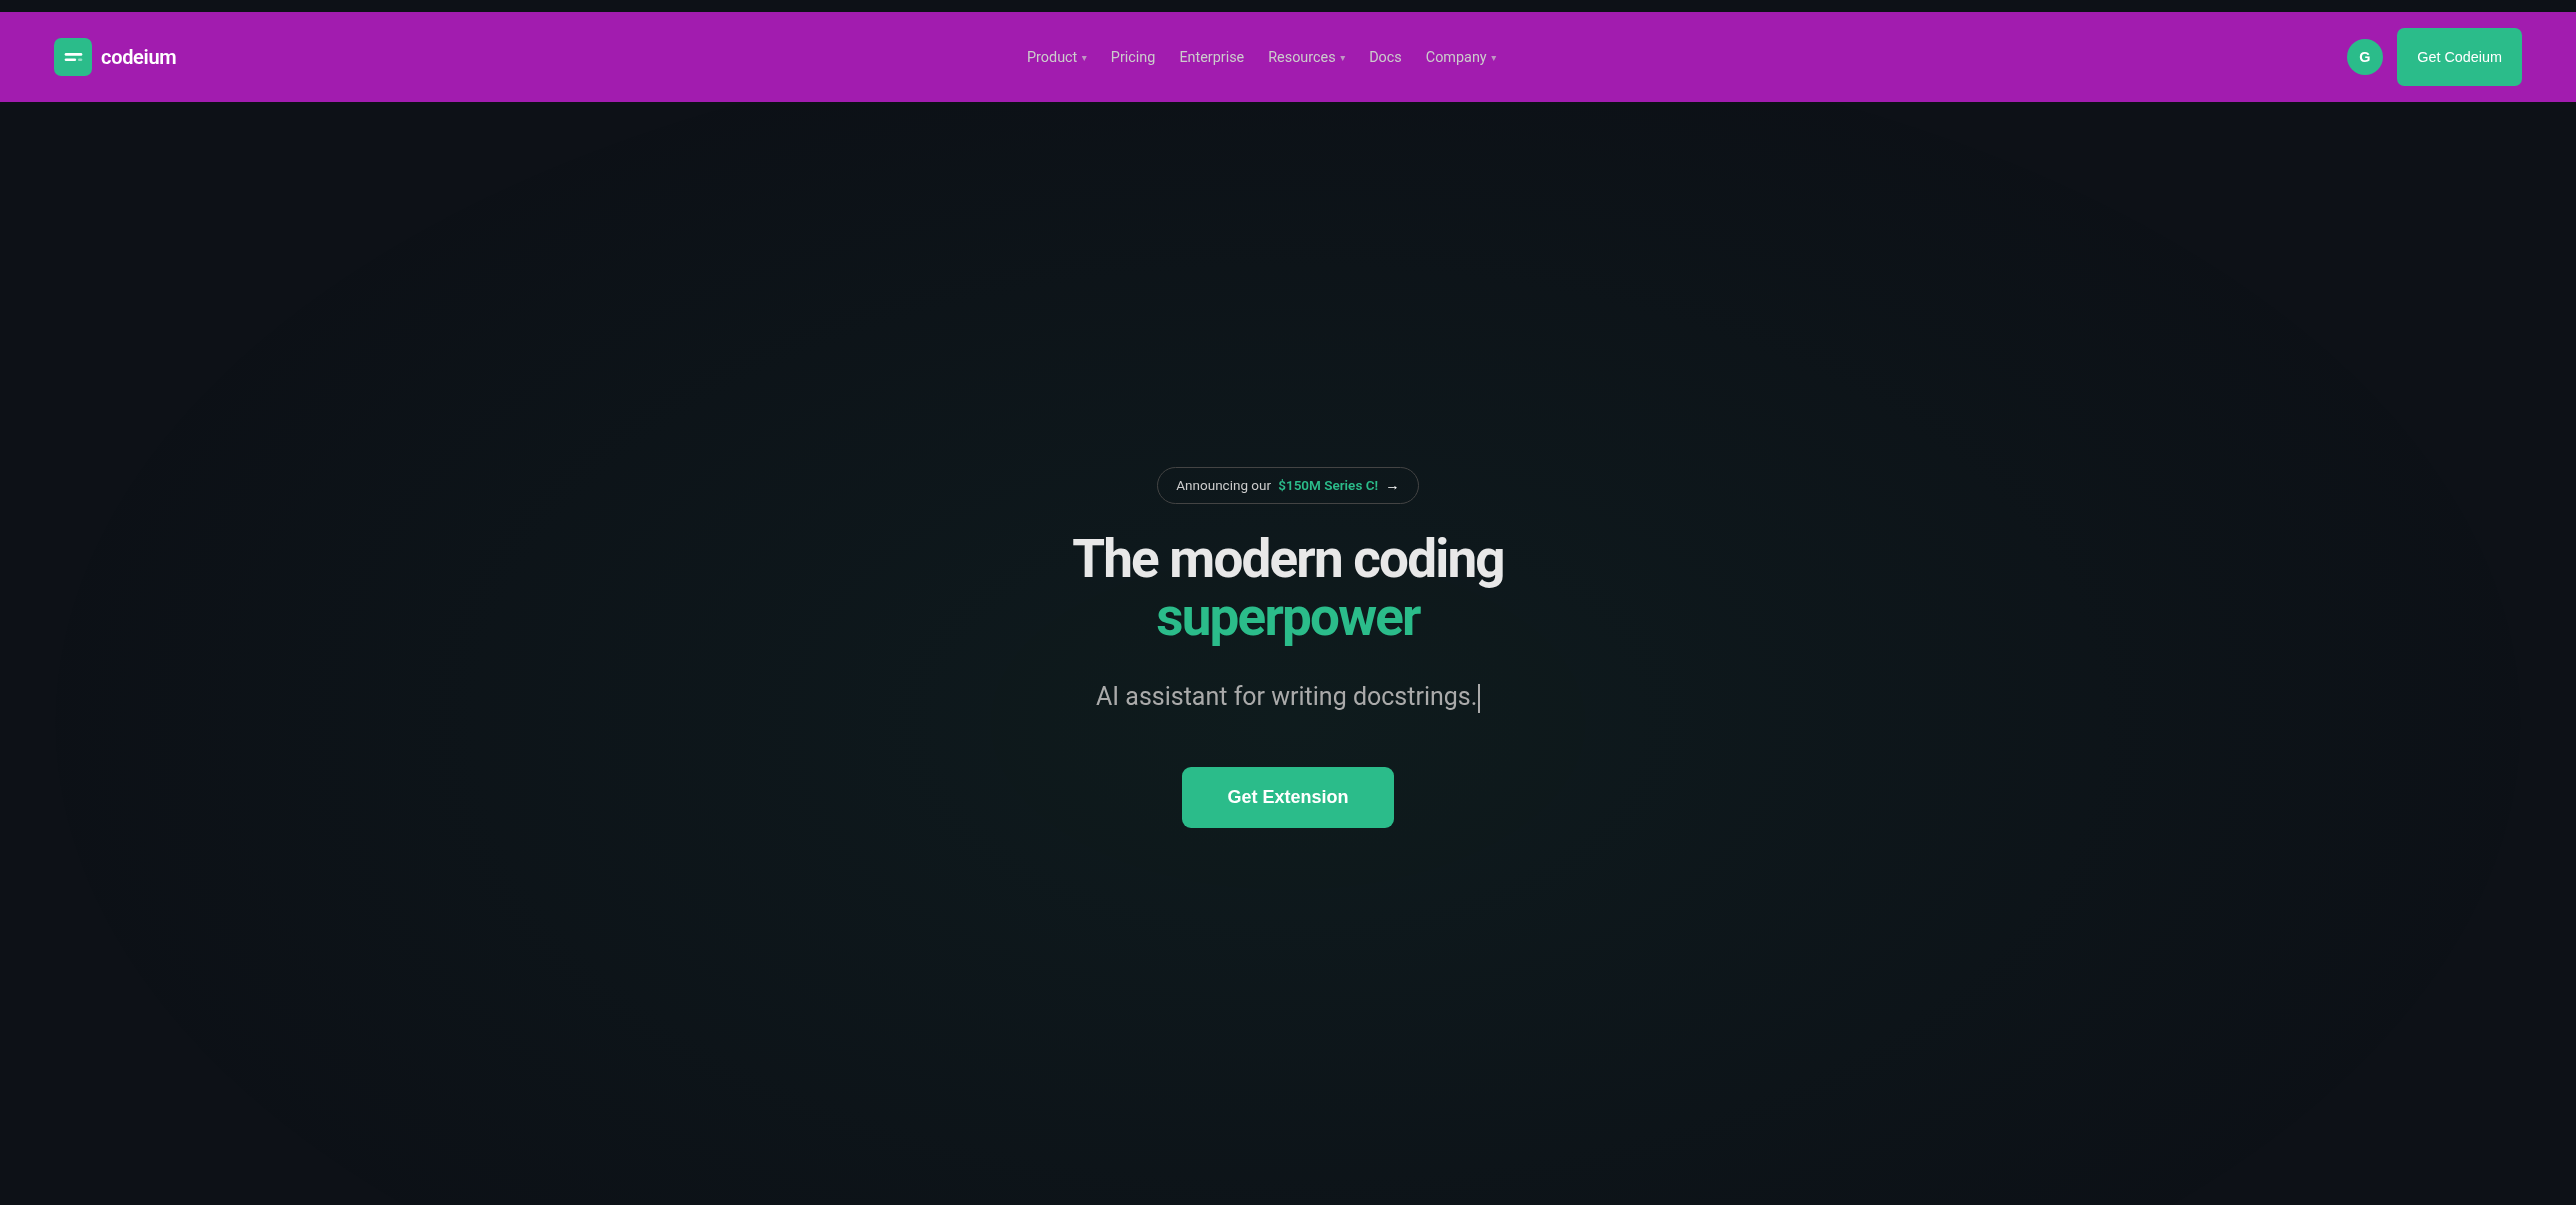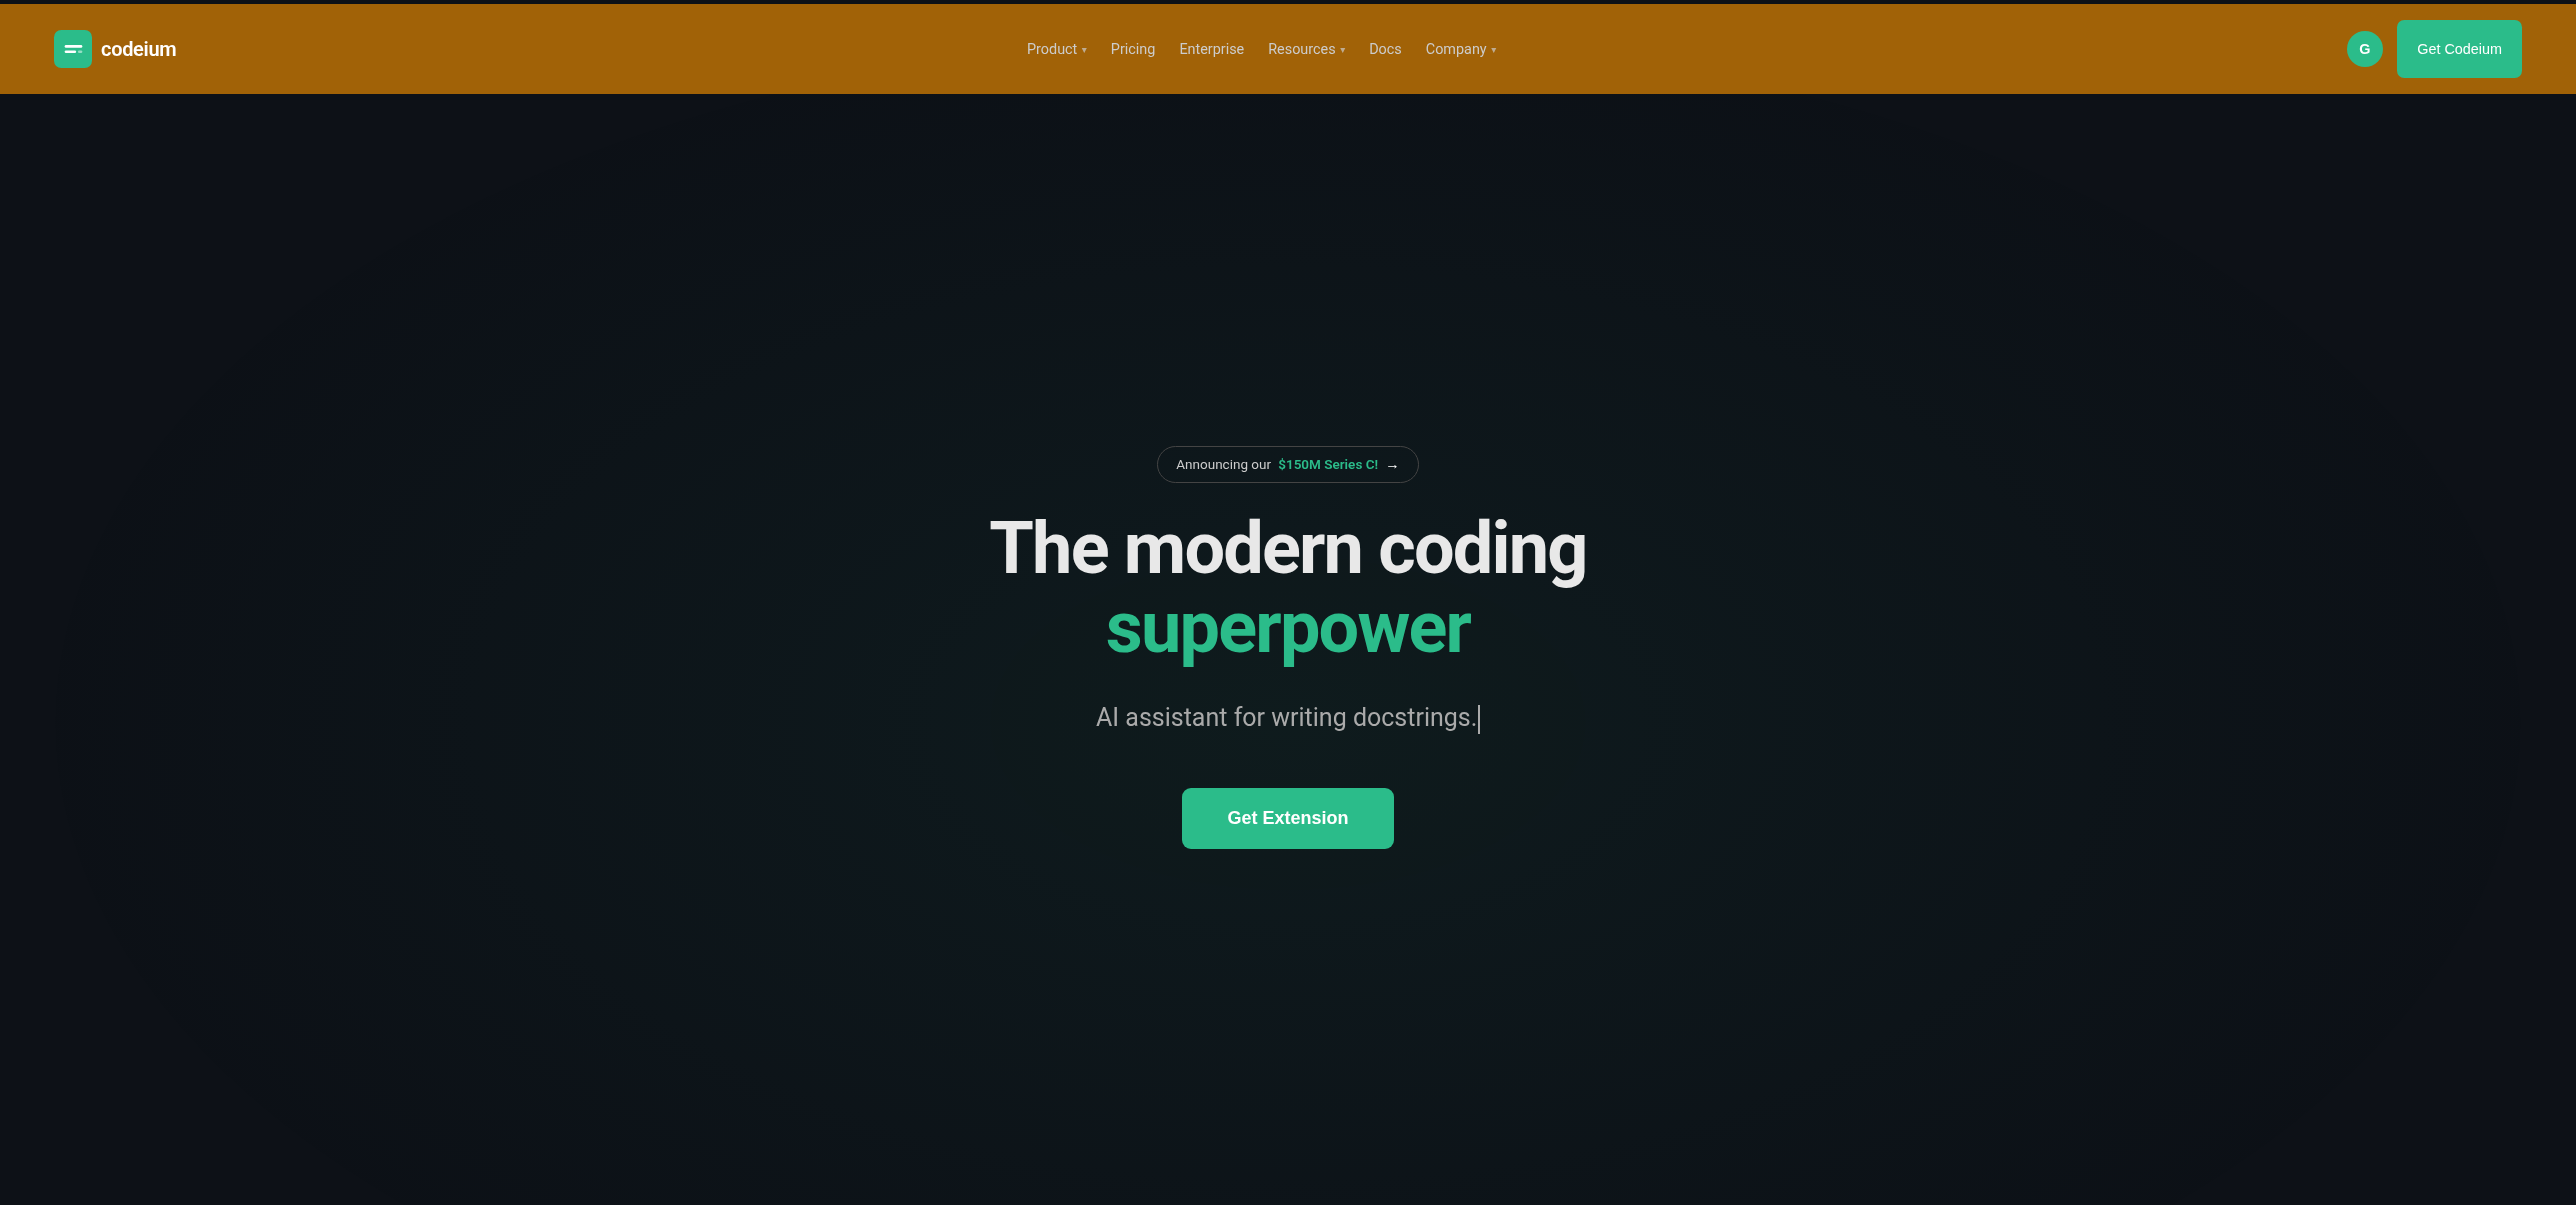--- a/index.html
+++ b/index.html
@@ -16,23 +16,23 @@
       overflow-x: hidden;
     }
 
     
     nav {
       display: flex;
       align-items: center;
       justify-content: space-between;
       padding: 16px 54px;
       position: sticky;
-      top: 4px;
+      top: 12px;
       z-index: 100;
-      background-color: #a16207;
+      background-color: #a21caf;
     }
 
     .logo-area {
       display: flex;
       align-items: center;
       gap: 9px;
       text-decoration: none;
     }
 
     .logo-icon {
@@ -144,21 +144,21 @@
       color: #2bbc8a;
       font-weight: 600;
     }
 
     .announcement-badge .arrow {
       color: #ffffff;
       font-size: 14.4px;
     }
 
     .hero-title {
-      font-size: 72px;
+      font-size: 53px;
       font-weight: 700;
       line-height: 1.1;
       letter-spacing: -1.8px;
       max-width: 807px;
       margin-bottom: 0;
     }
 
     .hero-title .line1 {
       color: #e8e8e8;
       display: block;

